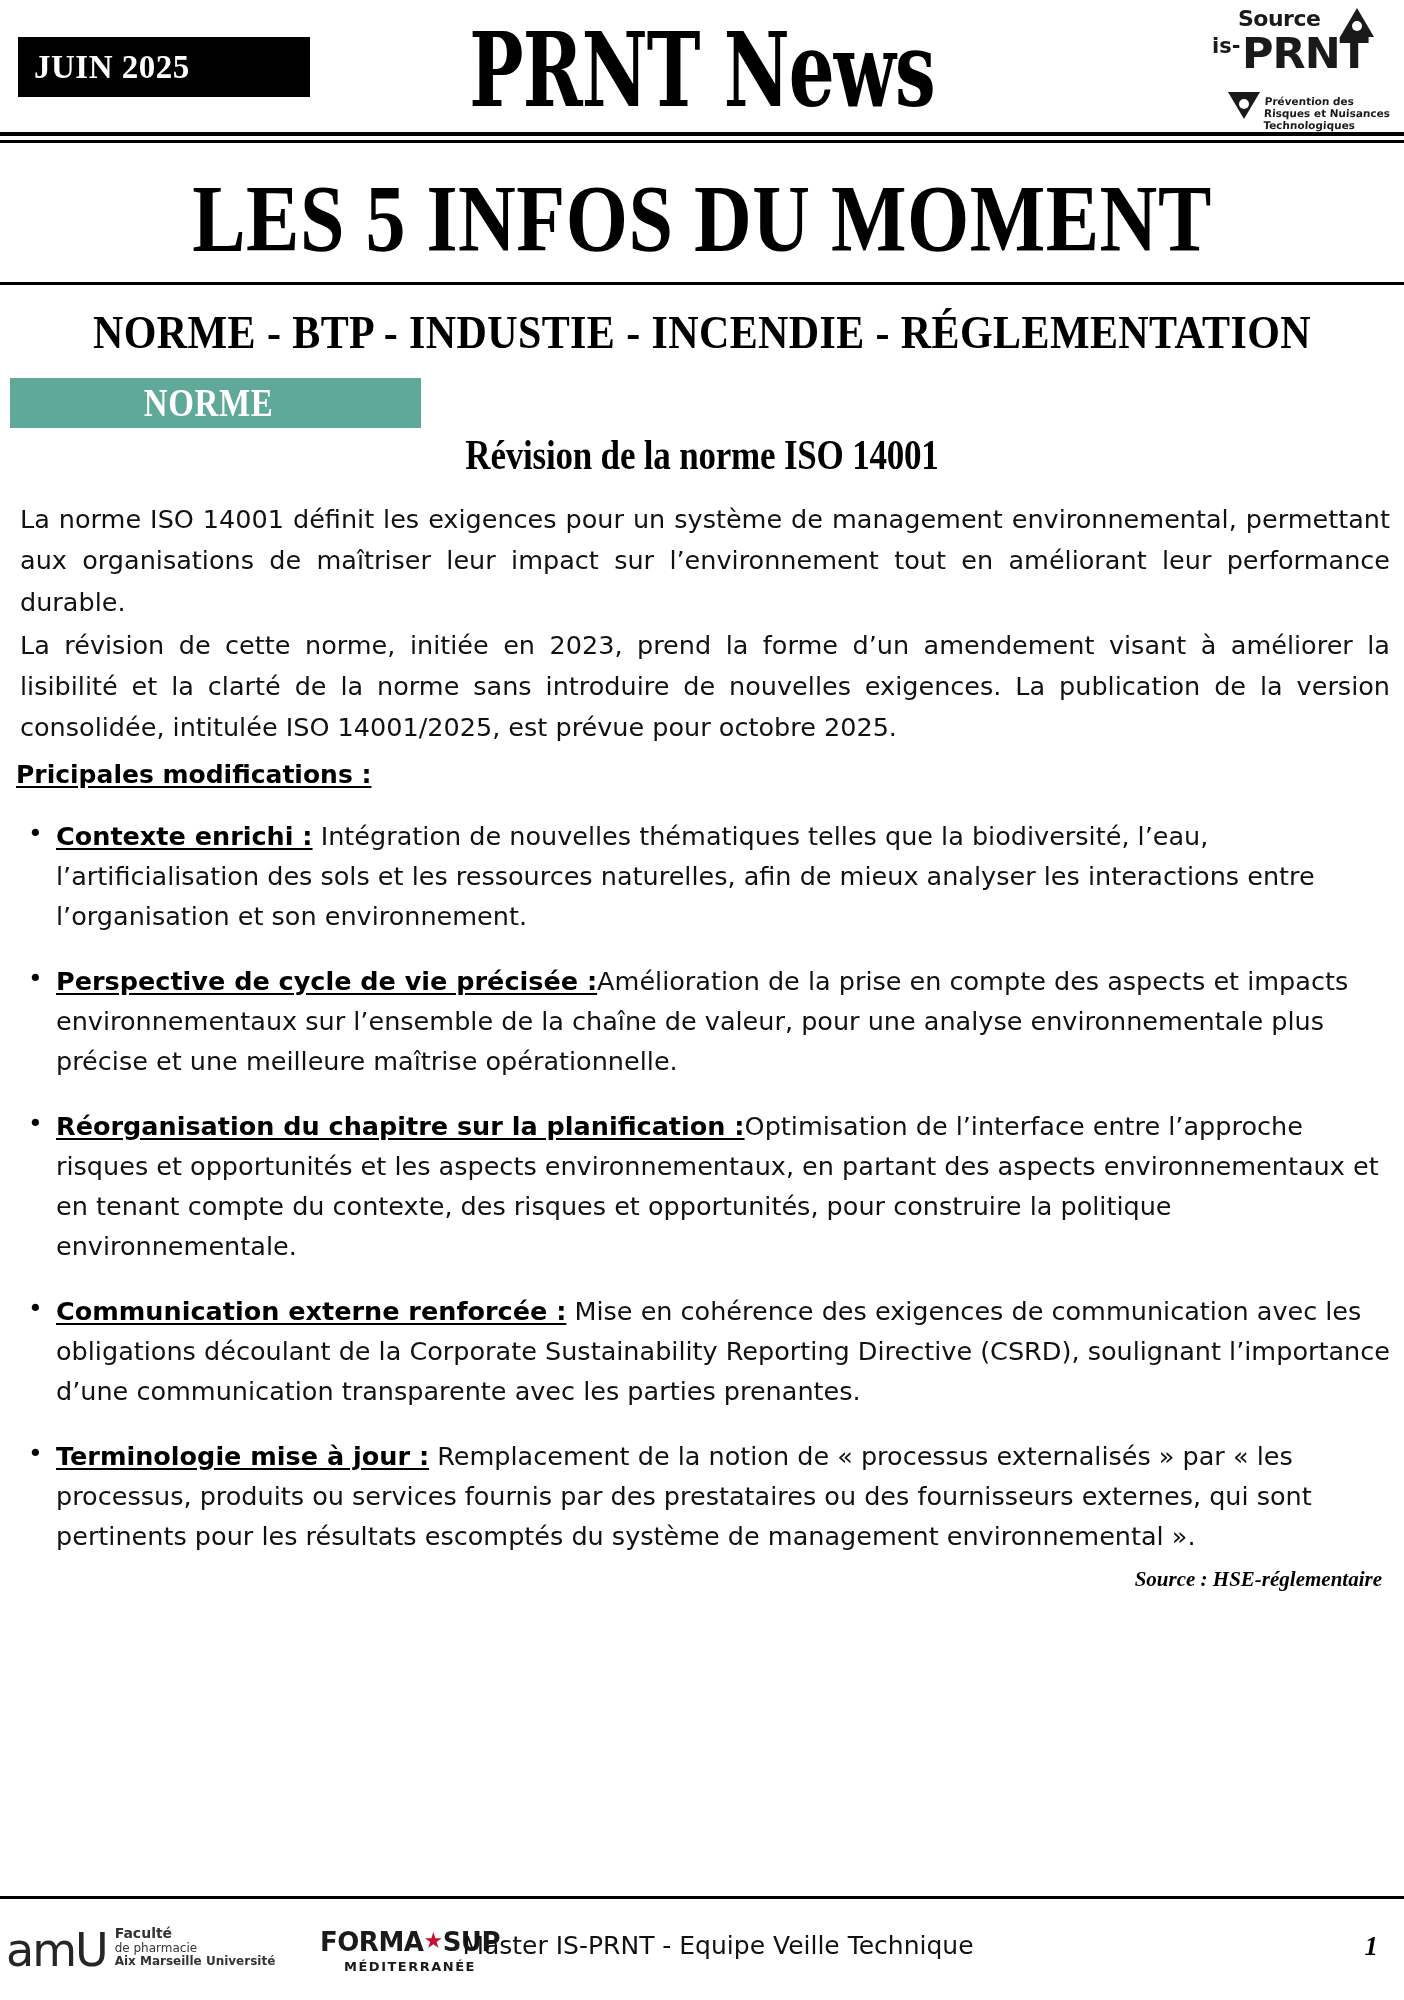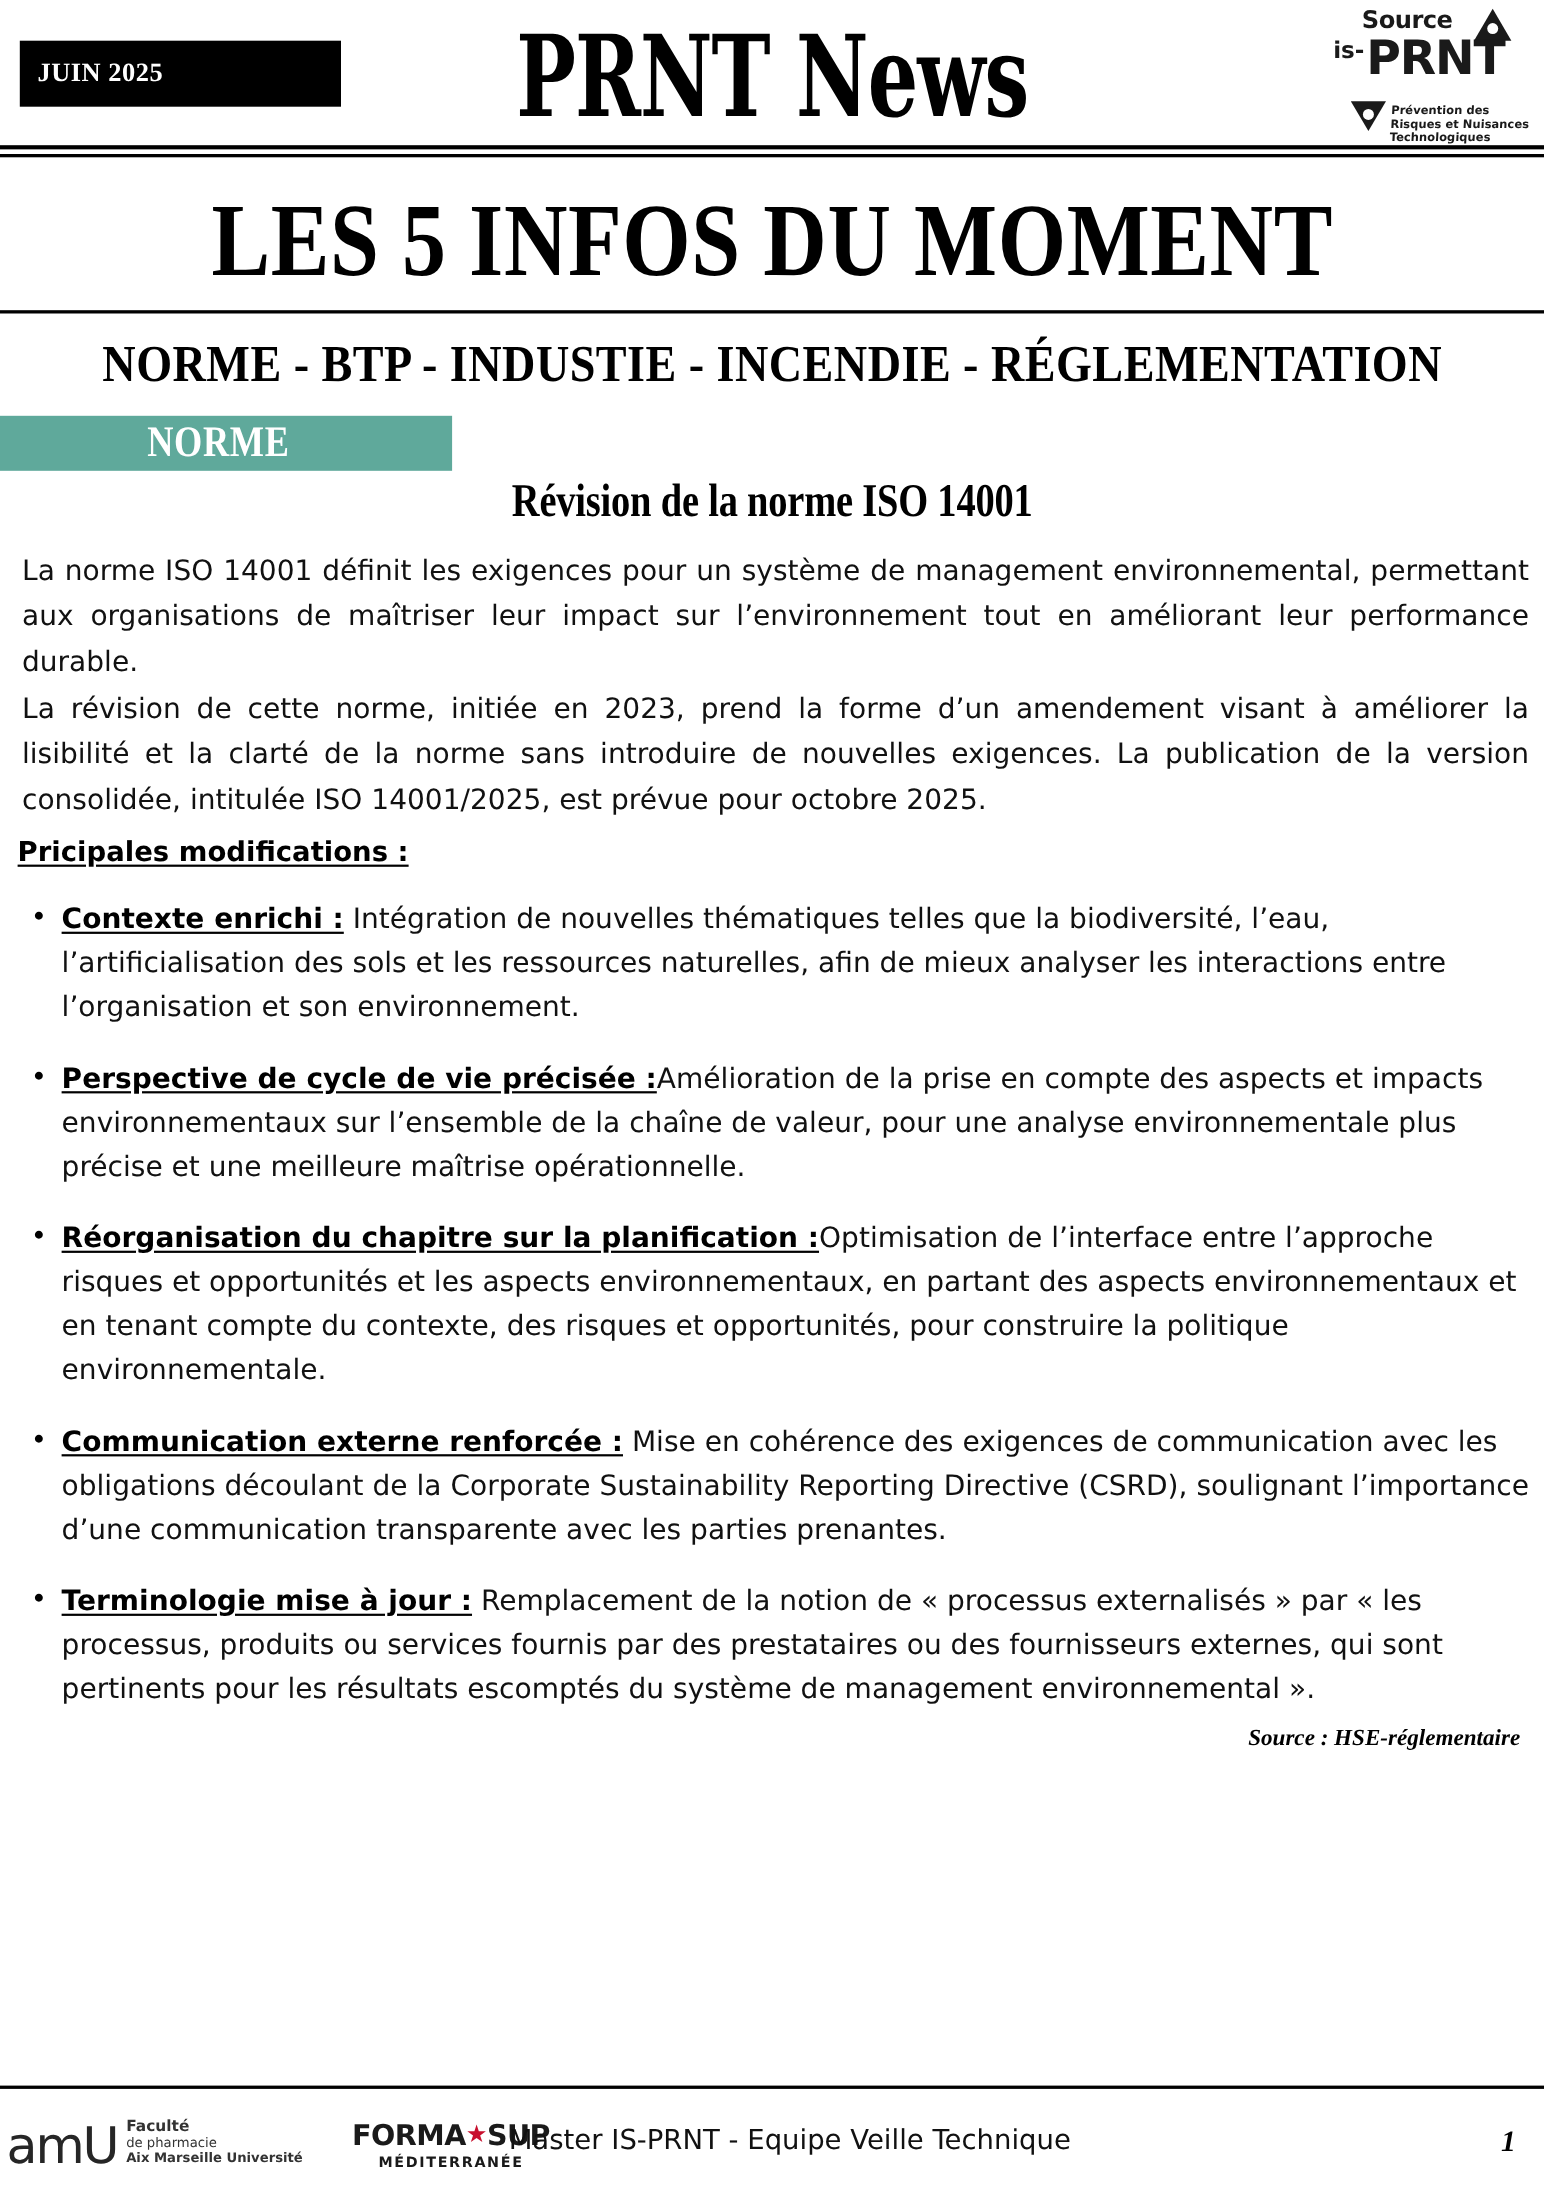--- a/index.html
+++ b/index.html
@@ -23,21 +23,21 @@
     height: 132px;
   }
   .date-badge {
     position: absolute;
     left: 18px; top: 37px;
     width: 292px; height: 60px;
     background: #000000;
     color: #ffffff;
     font-family: "Liberation Serif", serif;
     font-weight: bold;
-    font-size: 24px;
+    font-size: 33px;
     letter-spacing: 0.5px;
     display: flex;
     align-items: center;
     padding-left: 16px;
   }
   .paper-title {
     position: absolute;
     left: 0; right: 0; top: 10px;
     text-align: center;
     font-family: "DejaVu Serif", serif;
@@ -144,20 +144,21 @@
 
   
   .cat-badge {
     width: 411px;
     height: 50px;
     background: #5FA99B;
     display: flex;
     align-items: center;
     justify-content: center;
     margin-top: 17px;
+    margin-left: 10px;
   }
   .cat-badge span {
     color: #ffffff;
     font-family: "Liberation Serif", serif;
     font-weight: bold;
     font-size: 33px;
     letter-spacing: 0.6px;
     transform: scaleY(1.2) translateX(-7px);
   }
 

